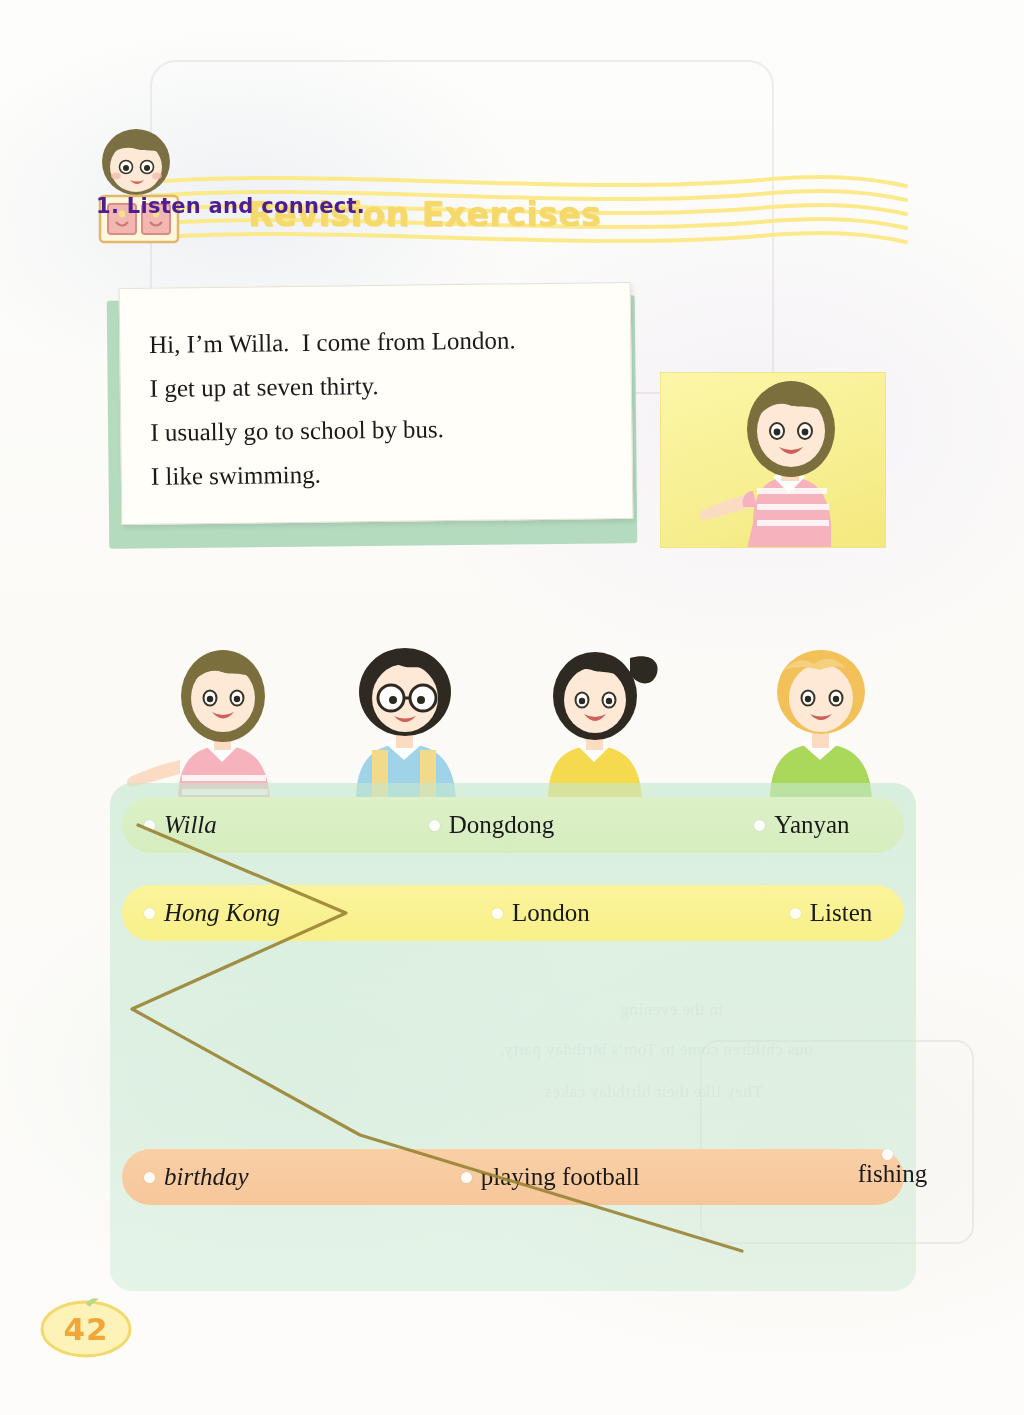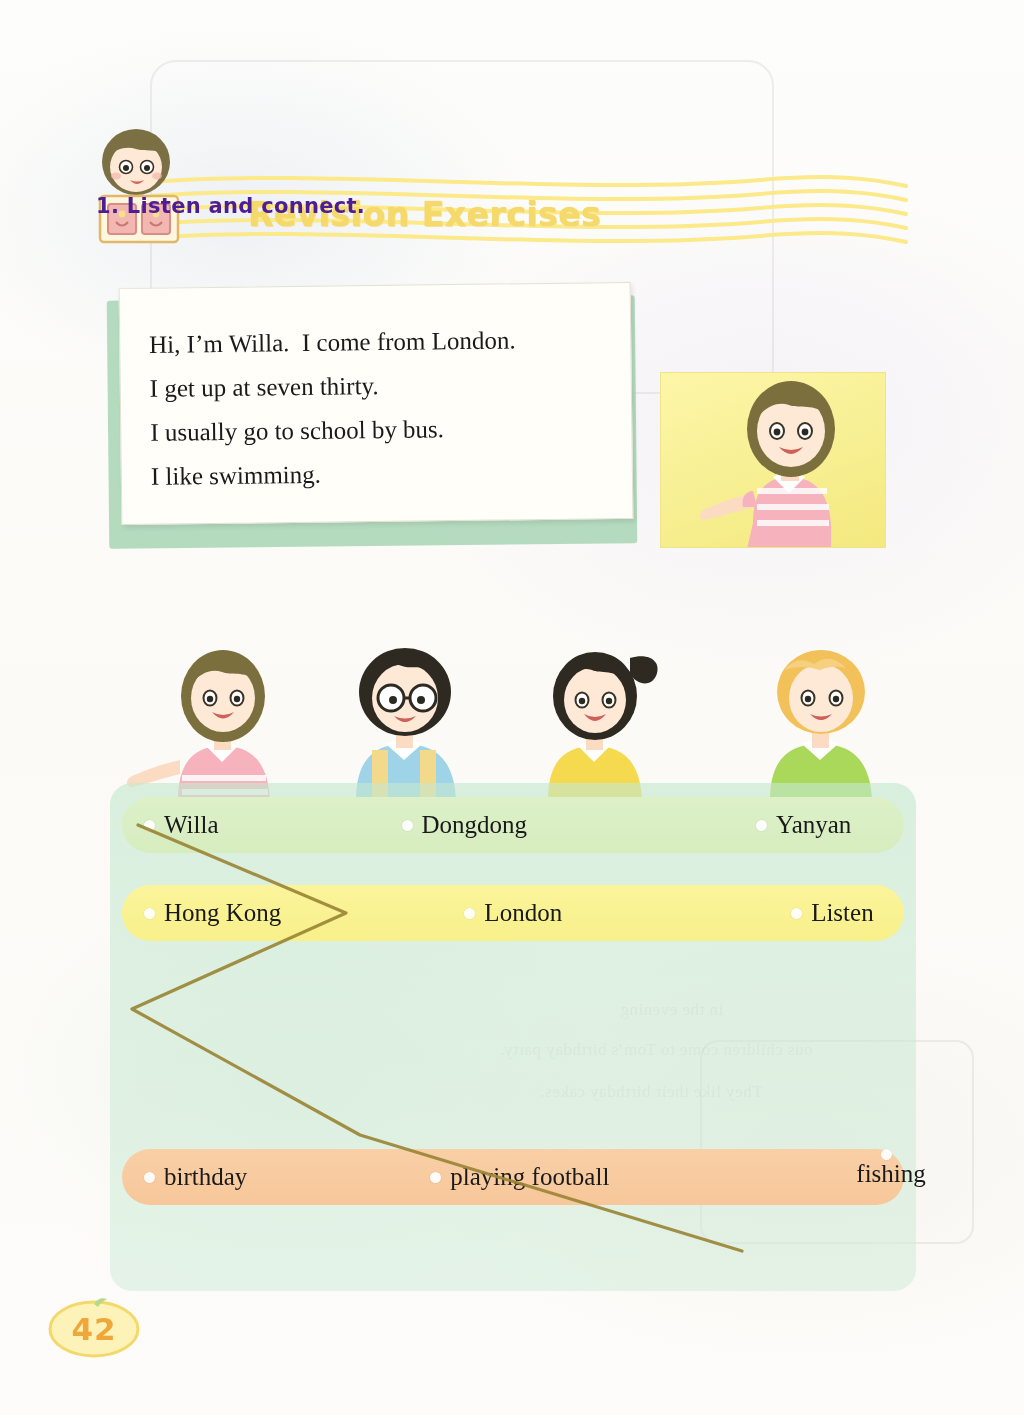--- a/index.html
+++ b/index.html
@@ -173,37 +173,37 @@
   }
 
   
   .row-0 { top: 14px;  background: linear-gradient(180deg,#ddf0c8,#d6edbf); }
   .row-1 { top: 102px; background: linear-gradient(180deg,#fbf49b,#f8f08a); }
   .row-2 { top: 190px; background: linear-gradient(180deg,#e3f2ae,#dcefa2); }
   .row-3 { top: 278px; background: linear-gradient(180deg,#e9c9e4,#e4c0e0); }
   .row-4 { top: 366px; background: linear-gradient(180deg,#f9cfa6,#f7c79a); }
 
   
-  .c0 { position: absolute; left: 22px; }
-  .c1 { position: absolute; left: 205px; justify-content: center; }
+  .c0 { position: absolute; left: 22px; font-style: italic; }
+  .c1 { position: absolute; left: 234px; justify-content: center; }
   .c2 { position: absolute; left: 434px; }
   .c3 { position: absolute; left: 622px; }
 
   
   .answer-line {
     position: absolute;
     left: 110px; top: 783px;
     width: 806px; height: 508px;
     pointer-events: none;
   }
 
   
   .pageno {
     position: absolute;
-    left: 48px; top: 1298px;
+    left: 40px; top: 1298px;
     width: 92px; height: 62px;
   }
   .pageno-text {
     position: absolute;
     left: 0; top: 0;
     width: 92px; height: 62px;
     display: flex;
     align-items: center;
     justify-content: center;
     font-family: "DejaVu Sans", sans-serif;

